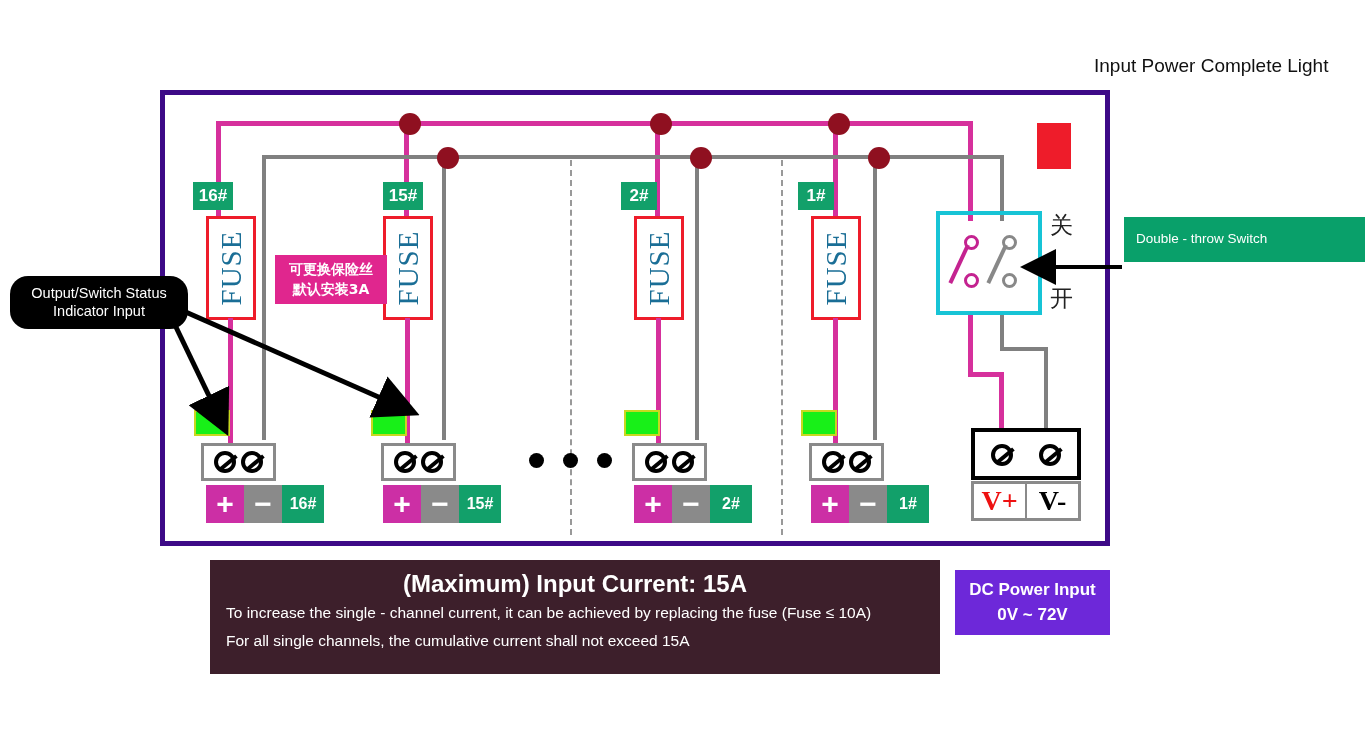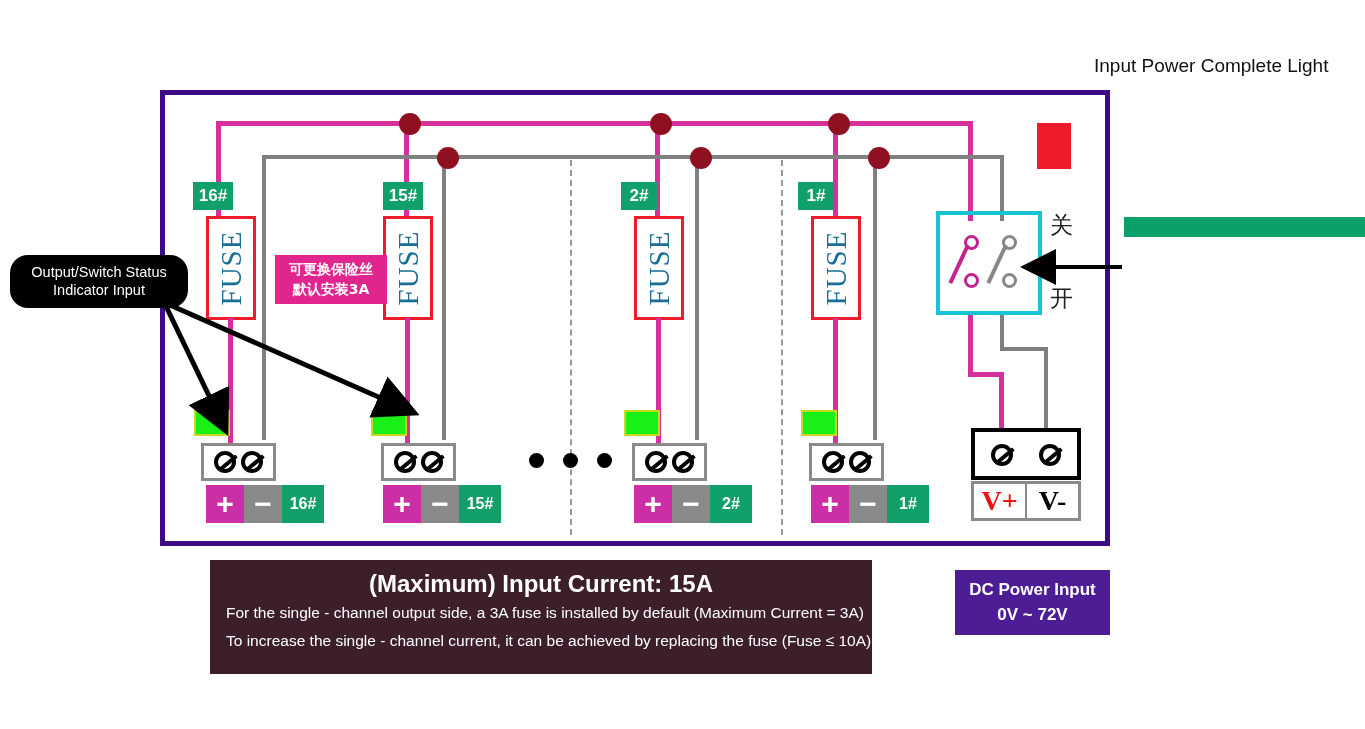--- a/index.html
+++ b/index.html
@@ -81,21 +81,21 @@
   #greencall{position:absolute;background:#09a06a;color:#fff;
           padding:10px 10px 10px 12px;font-size:13.5px;line-height:1.85;}
   #blackcall{position:absolute;background:#000;color:#fff;border-radius:18px;
           padding:9px 14px;font-size:14.5px;line-height:1.22;text-align:center;}
   #toplabel{position:absolute;font-size:19px;color:#111;}
   #infobox{position:absolute;background:#3d1f2b;color:#fff;
           padding:10px 0 14px 0;}
   #infobox .t{font-size:24px;font-weight:bold;text-align:center;
           margin-bottom:6px;}
   #infobox .l{font-size:15.5px;margin:0 0 10px 16px;}
-  #dcbox{position:absolute;background:#4c1d95;color:#fff;text-align:center;
+  #dcbox{position:absolute;background:#6d28d9;color:#fff;text-align:center;
           font-size:17px;font-weight:bold;line-height:1.45;padding:8px 10px;}
   .dash{position:absolute;border-left:2px dashed #999;}
   .edot{position:absolute;width:15px;height:15px;border-radius:50%;background:#000;}
   svg.ov{position:absolute;left:0;top:0;width:1365px;height:729px;
          pointer-events:none;}
 </style>
 </head>
 <body>
 
 <div id="toplabel" class="abs" style="left:1094px;top:55px;">Input Power Complete Light</div>
@@ -223,43 +223,44 @@
 <div class="tblk blk" style="left:971px;top:428px;width:110px;height:52px;">
   <div class="screw" style="left:16px;top:12px;"></div>
   <div class="screw" style="left:64px;top:12px;"></div>
 </div>
 <div class="vplate" style="left:971px;top:481px;width:110px;">
   <div class="vp">V+</div>
   <div class="vm">V-</div>
 </div>
 
 <div id="greencall" style="left:1124px;top:217px;width:229px;">
-</div>
-
-<div id="blackcall" style="left:10px;top:255px;width:150px;">
+  <div>Double - throw Switch</div>
+</div>
+
+<div id="blackcall" style="left:10px;top:276px;width:150px;">
   <div>Output/Switch Status</div>
   <div>Indicator Input</div>
 </div>
 
 <svg class="ov" viewBox="0 0 1365 729">
   <defs>
     <marker id="ah" markerWidth="9" markerHeight="9" refX="1" refY="4.5" orient="auto">
       <path d="M0,0 L9,4.5 L0,9 z" fill="#000"></path>
     </marker>
   </defs>
 
   <line x1="1122" y1="267" x2="1052" y2="267" stroke="#000" stroke-width="4" marker-end="url(#ah)"></line>
 
   <line x1="163" y1="300" x2="211" y2="400" stroke="#000" stroke-width="5" marker-end="url(#ah)"></line>
 
   <line x1="163" y1="302" x2="383" y2="399" stroke="#000" stroke-width="5" marker-end="url(#ah)"></line>
 </svg>
 
-<div id="infobox" style="left:210px;top:560px;width:662px;">
+<div id="infobox" style="left:210px;top:560px;width:730px;">
   <div class="t">(Maximum) Input Current: 15A</div>
-  <div class="l">For the single - channel output side, a 3A fuse is installed by default (Maximum Current = 3A)</div>
   <div class="l">To increase the single - channel current, it can be achieved by replacing the fuse (Fuse ≤ 10A)</div>
+  <div class="l">For all single channels, the cumulative current shall not exceed 15A</div>
 </div>
 
 <div id="dcbox" style="left:955px;top:570px;width:135px;">
   <div>DC Power Input</div>
   <div>0V ~ 72V</div>
 </div>
 
 </body></html>

